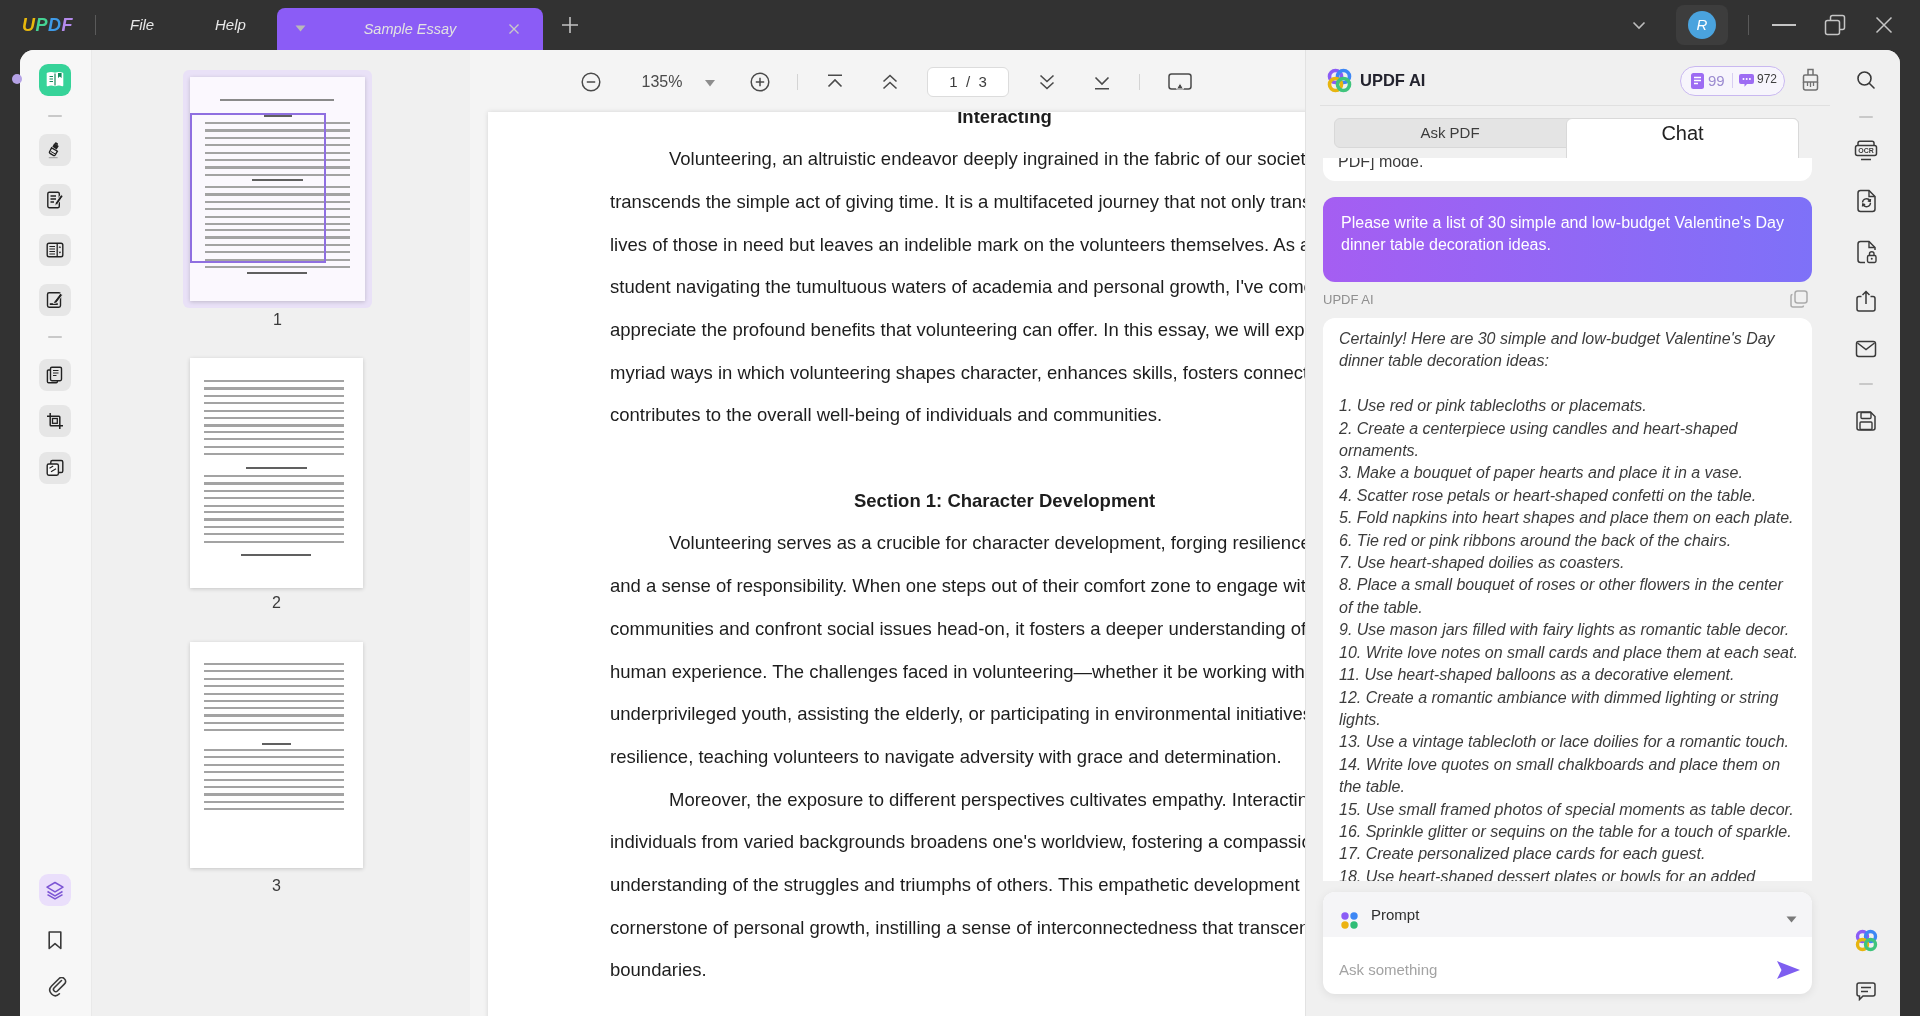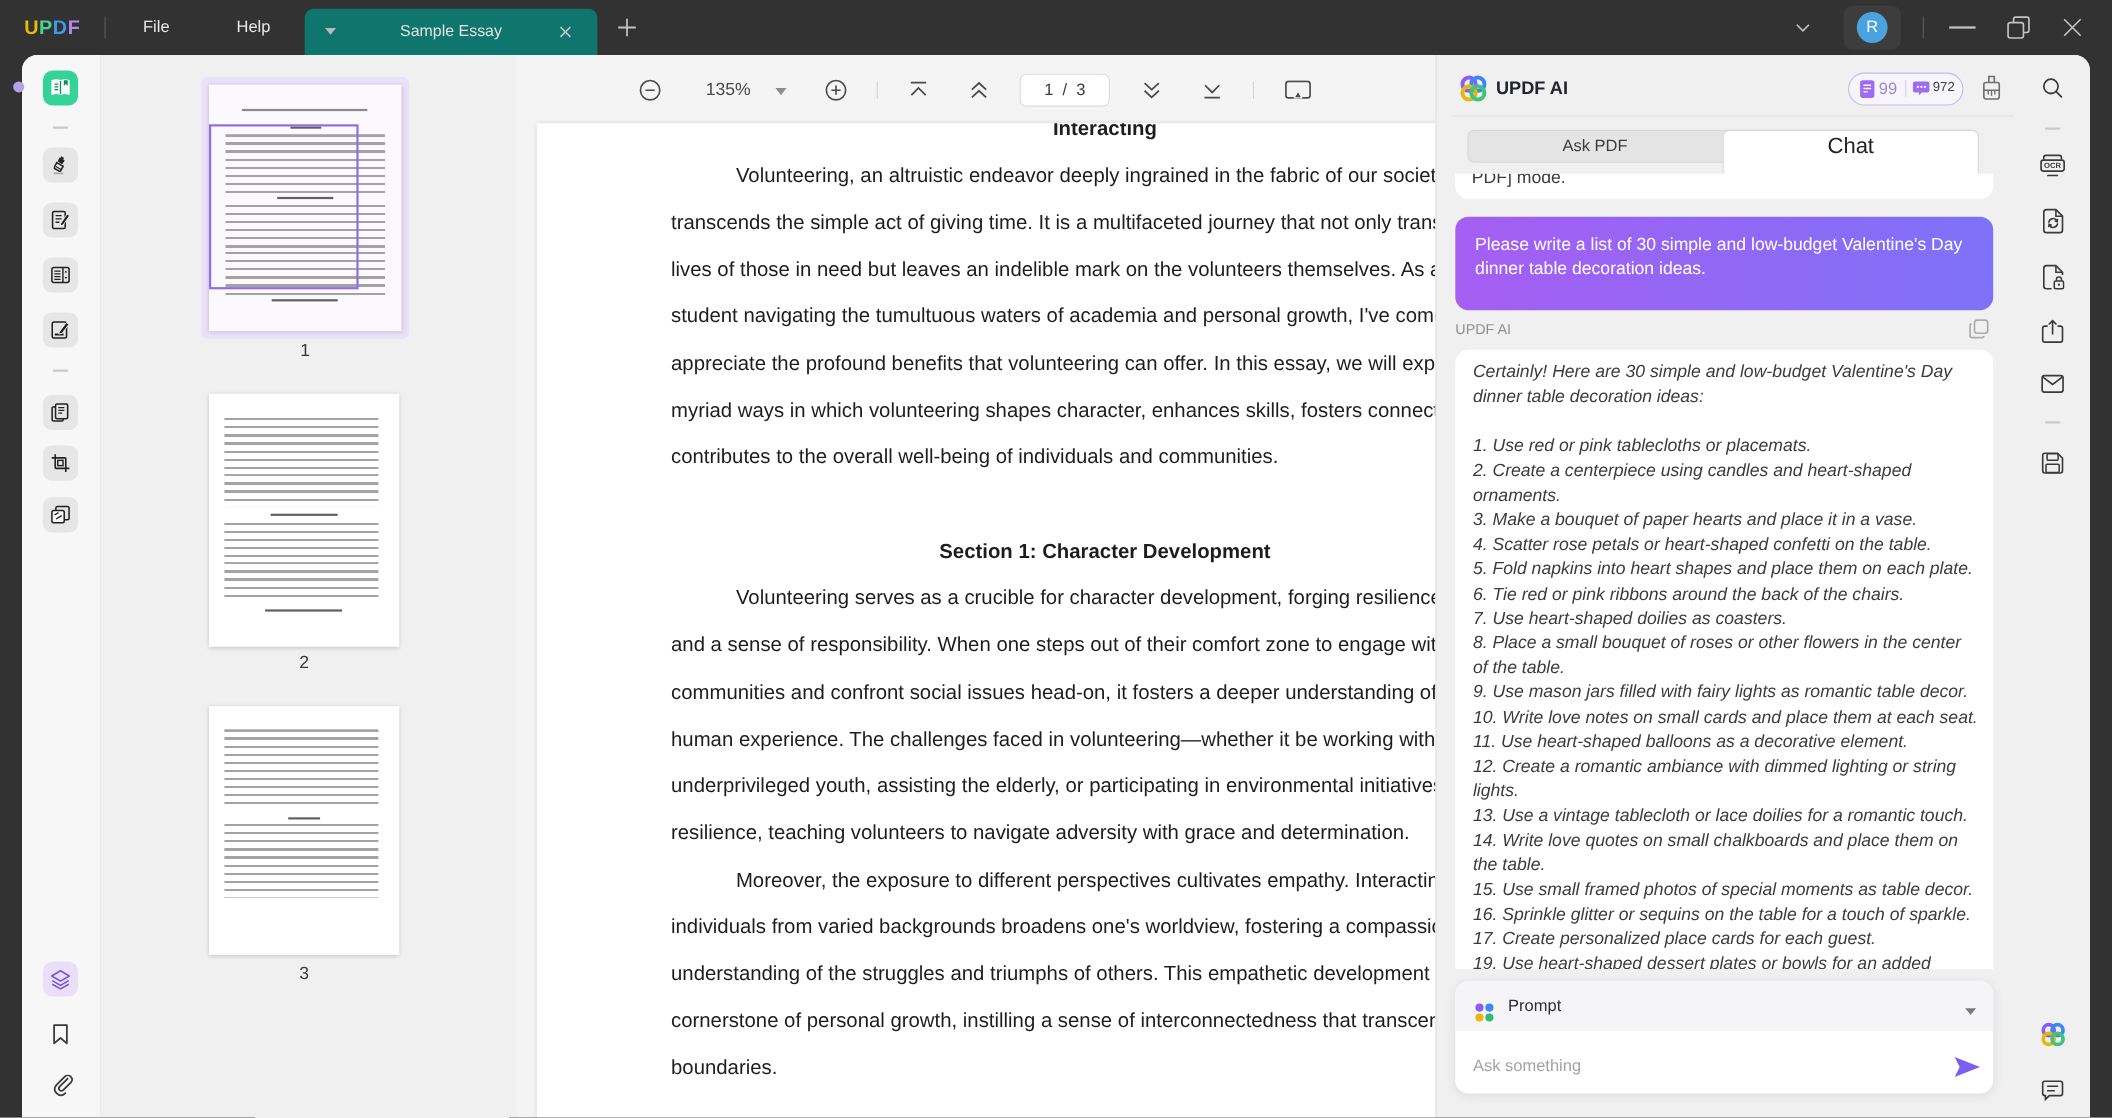--- a/index.html
+++ b/index.html
@@ -1,22 +1,22 @@
 <!DOCTYPE html>
 <html><head>
 <meta charset="utf-8">
 <style>
   * { margin:0; padding:0; box-sizing:border-box; }
   html,body { width:1920px; height:1016px; overflow:hidden; }
   body { background:#323232; font-family:"Liberation Sans", sans-serif; position:relative; }
   .abs { position:absolute; }
   
-  #titlebar { position:absolute; left:0; top:0; width:1920px; height:50px; background:#323232; color:#e3e3e3; }
+  #titlebar { position:absolute; left:0; top:0; width:1920px; height:50px; background:#323232; color:#e3e3e3;font-style:italic; }
   .menuitem { position:absolute; top:0; height:50px; line-height:50px; font-size:15px; color:#e8e8e8; }
-  #tab { position:absolute; left:277px; top:8px; width:266px; height:42px; background:#0f766e; border-radius:8px 8px 0 0; }
+  #tab { position:absolute; left:277px; top:8px; width:266px; height:42px; background:#8b5cf6; border-radius:8px 8px 0 0; }
   
   #content { position:absolute; left:20px; top:50px; width:1880px; height:966px; background:#f0f0f0; border-radius:14px 14px 0 0; overflow:hidden; }
   #leftbar { position:absolute; left:0; top:0; width:72px; height:966px; background:#f7f7f7; border-right:1px solid #e9e9e9; }
   #thumbs  { position:absolute; left:72px; top:0; width:378px; height:966px; background:#f0f0f0; }
   #docarea { position:absolute; left:450px; top:0; width:835px; height:966px; background:#f4f4f4; overflow:hidden; }
   #aipanel { position:absolute; left:1285px; top:0; width:538px; height:966px; background:#f0f0f0; }
   #airesp div { line-height:22.4px; white-space:nowrap;font-style:italic; }
   #rightstrip { position:absolute; left:1823px; top:0; width:57px; height:966px; background:#f0f0f0; }
   .iconbtn { position:absolute; width:32px; height:32px; background:#e6e6e6; border-radius:8px; }
   .dash { position:absolute; width:14px; height:2px; background:#c9c9c9; border-radius:1px; }
@@ -289,21 +289,21 @@
         <div>10. Write love notes on small cards and place them at each seat.</div>
         <div>11. Use heart-shaped balloons as a decorative element.</div>
         <div>12. Create a romantic ambiance with dimmed lighting or string</div>
         <div>lights.</div>
         <div>13. Use a vintage tablecloth or lace doilies for a romantic touch.</div>
         <div>14. Write love quotes on small chalkboards and place them on</div>
         <div>the table.</div>
         <div>15. Use small framed photos of special moments as table decor.</div>
         <div>16. Sprinkle glitter or sequins on the table for a touch of sparkle.</div>
         <div>17. Create personalized place cards for each guest.</div>
-        <div>19. Use heart-shaped dessert plates or bowls for an added</div>
+        <div>18. Use heart-shaped dessert plates or bowls for an added</div>
       </div>
     </div>
     <div class="abs" style="left:18px;top:842px;width:489px;height:102px;background:#fff;border-radius:12px;box-shadow:0 2px 10px rgba(0,0,0,0.08);">
       <div class="abs" style="left:0;top:0;width:489px;height:45px;background:#f5f5f7;border-radius:12px 12px 0 0;"></div>
       <svg class="abs" style="left:17px;top:19px;" width="19" height="19" viewBox="0 0 19 19">
         <circle cx="5" cy="5" r="3.7" fill="#8b5cf6"></circle>
           <circle cx="14" cy="5" r="3.7" fill="#3d87f5"></circle>
         <circle cx="5" cy="14" r="3.7" fill="#ecb311"></circle>
           <circle cx="14" cy="14" r="3.7" fill="#2fbd76"></circle>
       </svg>

